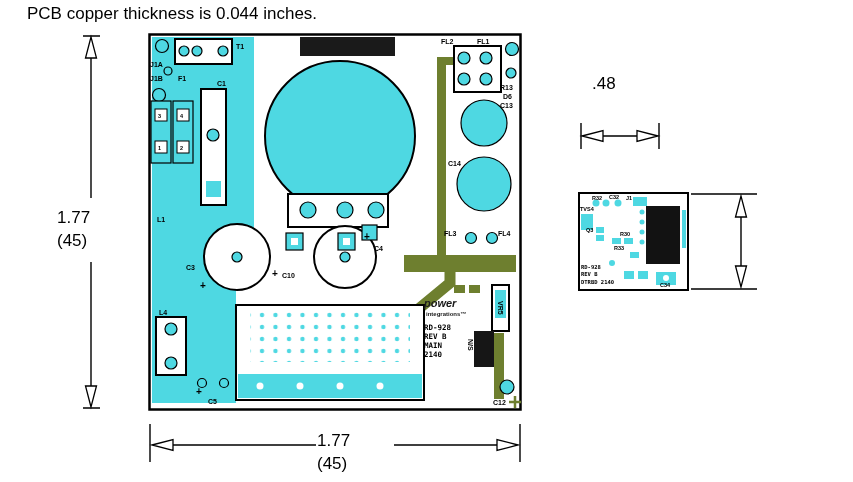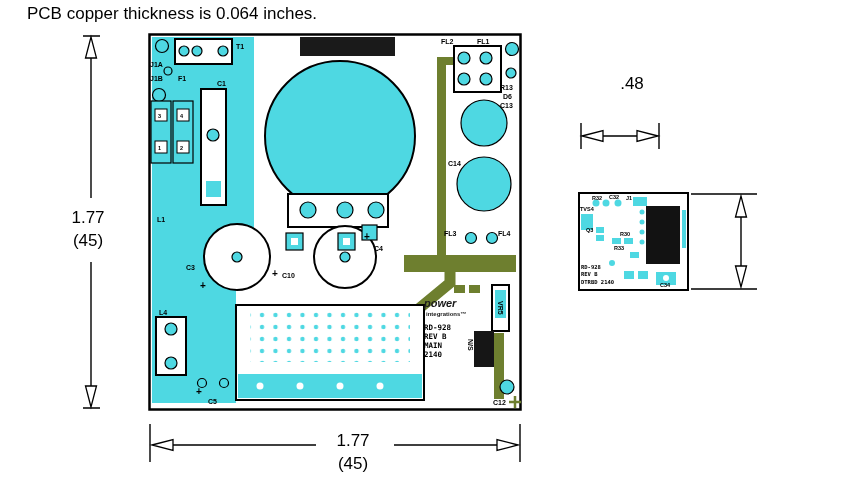--- a/index.html
+++ b/index.html
@@ -1,19 +1,19 @@
 <!DOCTYPE html>
 <html><head>
 <meta charset="utf-8">
 <style>
   html,body { margin:0; padding:0; background:#fff; }
   .canvas { position:relative; width:853px; height:482px; background:#fff;
             font-family:"Liberation Sans", sans-serif; overflow:hidden; }
   .title { position:absolute; left:27px; top:4px; font-size:17px; color:#000; }
-  .dim-text { position:absolute; text-align:center; font-size:17px; line-height:23px; color:#000; }
+  .dim-text { position:absolute; font-size:17px; line-height:23px; color:#000; }
   svg.board, svg.overlay { position:absolute; }
   svg text { font-family:"Liberation Sans", sans-serif; }
   .lbl  { font-size:7px;  font-weight:bold; fill:#000; }
   .pin  { font-size:5.5px; font-weight:bold; fill:#000; }
   .plus { font-size:10px; font-weight:bold; fill:#000; }
   .lbl2 { font-size:5.5px; font-weight:bold; fill:#000; }
   .bid  { font-family:"DejaVu Sans Mono", monospace; font-size:7.5px; font-weight:bold; fill:#000; }
   .bid2 { font-family:"DejaVu Sans Mono", monospace; font-size:5.5px; font-weight:bold; fill:#000; }
   .logo1 { font-size:11px; font-weight:bold; font-style:italic; fill:#1a1a1a; }
   .logo2 { font-size:6px;  font-weight:bold; fill:#1a1a1a; }
@@ -22,21 +22,21 @@
   .comp { fill:#fff; stroke:#000; stroke-width:2; }
   .tr { fill:#6e7f2f; }
   .dl  { stroke:#000; stroke-width:1.4; fill:none; }
   .arr { fill:#fff; stroke:#000; stroke-width:1.3; }
 </style>
 </head>
 <body>
 
 <div class="canvas">
 
-  <div class="title">PCB copper thickness is 0.064 inches.</div>
+  <div class="title">PCB copper thickness is 0.044 inches.</div>
 
   <svg class="overlay" style="left:0;top:0" width="853" height="482" viewBox="0 0 853 482">
     <g>
       <path class="dl" d="M83 36 H100 M83 408 H100 M91 57 V198 M91 262 V387"></path>
       <polygon class="arr" points="91,37 85.5,58 96.5,58"></polygon>
       <polygon class="arr" points="91,407 85.5,386 96.5,386"></polygon>
     </g>
     <g>
       <path class="dl" d="M150 424 V462 M520 424 V462 M171 445 H316 M394 445 H499"></path>
       <polygon class="arr" points="152,445 173,439.5 173,450.5"></polygon>

